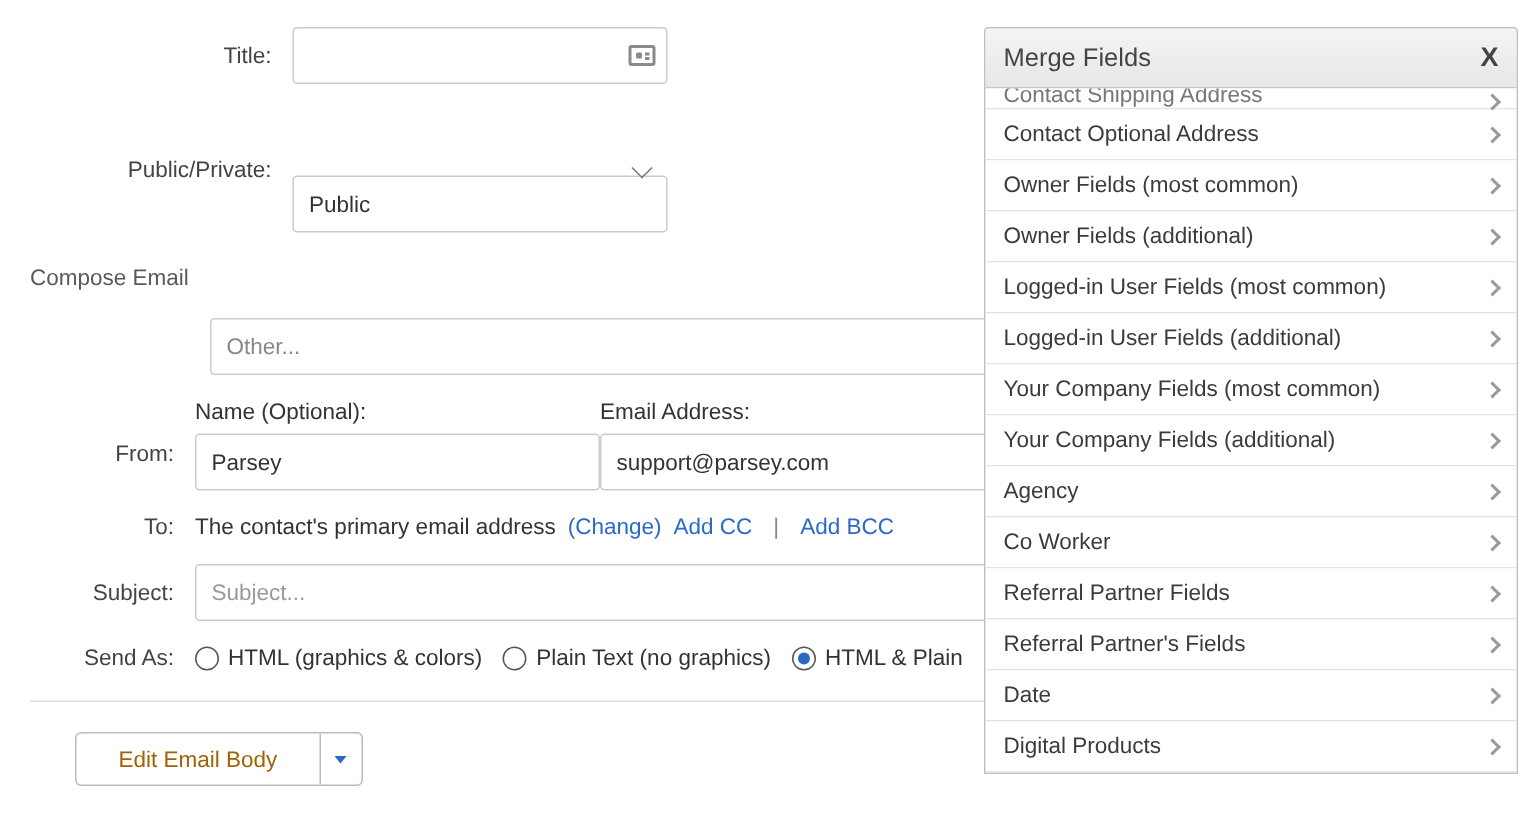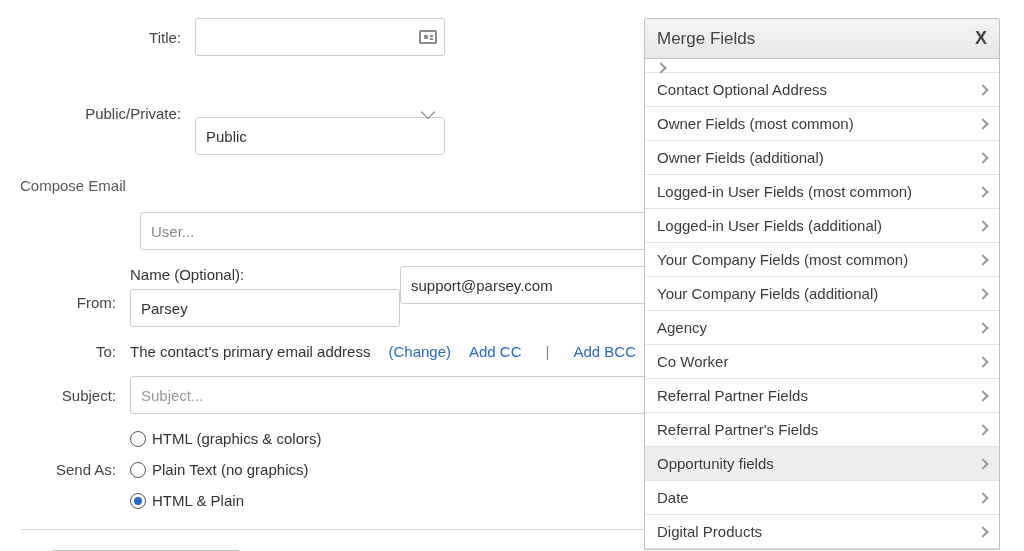--- a/index.html
+++ b/index.html
@@ -51,41 +51,41 @@
   .other-wrap { position: relative; margin-left: 120px; width: 570px; }
   .other-wrap .select { width: 100%; display: flex; align-items: center; color: #888; }
   .from-grid { display: flex; }
   .from-block { display: flex; flex-direction: column; gap: 6px; width: 270px; }
   .from-block label { color: #333; }
   .from-block input { width: 100%; }
   .to-text { color: #333; }
   .link { color: #2a69c7; cursor: pointer; }
   .divider-pipe { color: #888; padding: 0 6px; }
   .subject-input { width: 570px; }
-  .sendas-group { display: flex; align-items: flex-start; gap: 14px; flex-direction: column; }
+  .sendas-group { display: flex; align-items: flex-end; gap: 14px; }
   .radio-item { display: flex; align-items: center; gap: 6px; cursor: pointer; }
   .radio-dot {
     width: 16px; height: 16px; border: 1.5px solid #555; border-radius: 50%; position: relative; background: #fff;
   }
   .radio-dot.selected::after {
     content: ""; position: absolute; left: 3px; top: 3px; width: 8px; height: 8px;
     background: #2a69c7; border-radius: 50%;
   }
   .hr { border: none; border-top: 1px solid #ddd; margin: 20px 0 20px 0; }
   .edit-btn {
     display: inline-flex; align-items: stretch; border: 1px solid #bbb; border-radius: 4px;
     overflow: hidden; margin-left: 30px; height: 36px; background: #fff;
   }
   .edit-btn .lbl { padding: 0 28px; display: flex; align-items: center; color: #a16207; }
   .edit-btn .split { width: 28px; border-left: 1px solid #bbb; display: flex; align-items: center; justify-content: center; }
   .tri-down { width: 0; height: 0; border-left: 4px solid transparent; border-right: 4px solid transparent; border-top: 5px solid #2a69c7; }
 
   
   .panel {
-    position: absolute; top: 18px; right: 24px; width: 356px;
+    position: absolute; top: 18px; right: 12px; width: 356px;
     border: 1px solid #bfbfbf; border-radius: 3px 3px 0 0;
     background: #fff; box-shadow: 0 0 0 rgba(0,0,0,0);
   }
   .panel-header {
     height: 40px; display: flex; align-items: center; justify-content: space-between;
     padding: 0 12px;
     background: linear-gradient(#f4f4f4, #e7e7e7);
     border-bottom: 1px solid #c5c5c5;
     border-radius: 3px 3px 0 0;
   }
@@ -126,42 +126,43 @@
       </div>
       <span class="chev-down"></span>
     </div>
   </div>
 
   <div class="section-heading">Compose Email</div>
 
   <div class="row">
     <div class="other-wrap">
       <div class="select">
-        <span>User...</span>
+        <span>Other...</span>
       </div>
       <span class="chev-down"></span>
     </div>
   </div>
 
   <div class="row" style="align-items:flex-start;">
     <div class="label-col" style="padding-top:28px; width:110px;">From:</div>
     <div class="from-grid">
       <div class="from-block">
         <label>Name (Optional):</label>
         <input class="text" type="text" value="Parsey" style="">
       </div>
       <div class="from-block">
+        <label>Email Address:</label>
         <input class="text" type="text" value="support@parsey.com" style="">
       </div>
     </div>
   </div>
 
   <div class="row">
     <div class="label-col" style="width:110px;">To:</div>
-    <div style="display:flex; align-items:center; gap:18px;">
+    <div style="display:flex; align-items:center; gap:8px;">
       <span class="to-text">The contact's primary email address</span>
       <span class="link">(Change)</span>
       <span class="link">Add CC</span>
       <span class="divider-pipe">|</span>
       <span class="link">Add BCC</span>
     </div>
   </div>
 
   <div class="row">
     <div class="label-col" style="width:110px;">Subject:</div>
@@ -197,20 +198,21 @@
 
 </div>
 
 <div class="panel">
   <div class="panel-header">
     <span class="title">Merge Fields</span>
     <span class="close">X</span>
   </div>
   <div class="panel-list" id="panel-list">
       <div class="panel-item clipped-top">
+        <span>Contact Shipping Address</span>
         <span class="chev-right"></span>
       </div>
       <div class="panel-item">
         <span>Contact Optional Address</span>
         <span class="chev-right"></span>
       </div>
       <div class="panel-item">
         <span>Owner Fields (most common)</span>
         <span class="chev-right"></span>
       </div>
@@ -243,24 +245,20 @@
         <span class="chev-right"></span>
       </div>
       <div class="panel-item">
         <span>Referral Partner Fields</span>
         <span class="chev-right"></span>
       </div>
       <div class="panel-item">
         <span>Referral Partner's Fields</span>
         <span class="chev-right"></span>
       </div>
-      <div class="panel-item hover">
-        <span>Opportunity fields</span>
-        <span class="chev-right"></span>
-      </div>
       <div class="panel-item">
         <span>Date</span>
         <span class="chev-right"></span>
       </div>
       <div class="panel-item">
         <span>Digital Products</span>
         <span class="chev-right"></span>
       </div>
     </div>
 </div>

